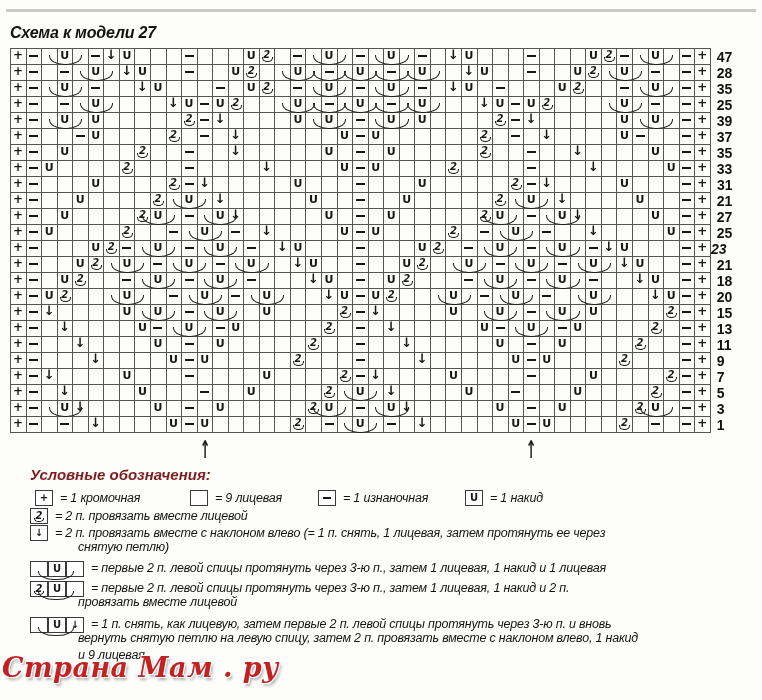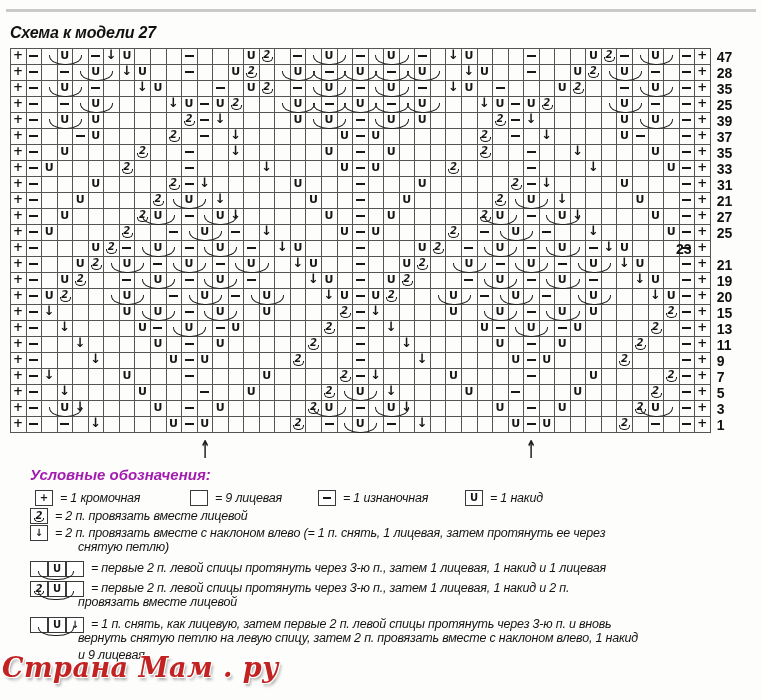--- a/index.html
+++ b/index.html
@@ -44,21 +44,21 @@
     font:600 14px "Liberation Sans",sans-serif;color:#111;
   }
   .uparrow{
     position:absolute;width:16px;height:26px;text-align:center;
     font:bold 17px "DejaVu Sans",sans-serif;color:#222;
     transform:scale(0.75,1.45);transform-origin:center top;
   }
   
   .lheading{
     position:absolute;left:30px;top:466px;
-    font:italic bold 15px "Liberation Sans",sans-serif;color:#a21caf;
+    font:italic bold 15px "Liberation Sans",sans-serif;color:#7f1d1d;
   }
   .litem{position:absolute;white-space:nowrap;}
   .lbox{
     display:inline-block;width:16px;height:14px;border:1px solid #3a3a3a;
     text-align:center;vertical-align:middle;position:relative;
     font:bold 10px "DejaVu Sans",sans-serif;color:#161616;line-height:13px;
     background:#fff;
   }
   .lbox .dash{margin:6px auto 0;width:8px;}
   .lbox .hook{position:absolute;left:3px;bottom:1px;width:8px;height:3px;
@@ -626,21 +626,21 @@
     <div class="sym sv" style="left: 600.9px; top: 240px;">↓</div>
     <div class="sym" style="left: 616.45px; top: 240px;">U</div>
     <div class="sym" style="left: 678.65px; top: 240px;">
       <div class="dash"></div>
     </div>
     <div class="sym sp" style="left: 694.2px; top: 240px;">+</div>
     <div class="arc" style="left: 142.175px; top: 246.72px; width: 31.1px;"></div>
     <div class="arc" style="left: 204.375px; top: 246.72px; width: 31.1px;"></div>
     <div class="arc" style="left: 484.275px; top: 246.72px; width: 31.1px;"></div>
     <div class="arc" style="left: 546.475px; top: 246.72px; width: 31.1px;"></div>
-    <div class="rownum" style="left: 676px; top: 241px;">23</div>
+    <div class="rownum" style="left: 711px; top: 241px; font-style: italic;">23</div>
     <div class="sym sp" style="left: 10px; top: 256px;">+</div>
     <div class="sym" style="left: 25.55px; top: 256px;">
       <div class="dash"></div>
     </div>
     <div class="sym" style="left: 72.2px; top: 256px;">U</div>
     <div class="s2" style="left: 87.75px; top: 256px;"><b>2</b><span class="hook"></span></div>
     <div class="sym" style="left: 118.85px; top: 256px;">U</div>
     <div class="sym" style="left: 149.95px; top: 256px;">
       <div class="dash"></div>
     </div>
@@ -716,21 +716,21 @@
     <div class="sym sv" style="left: 632px; top: 272px;">↓</div>
     <div class="sym" style="left: 647.55px; top: 272px;">U</div>
     <div class="sym" style="left: 678.65px; top: 272px;">
       <div class="dash"></div>
     </div>
     <div class="sym sp" style="left: 694.2px; top: 272px;">+</div>
     <div class="arc" style="left: 142.175px; top: 278.72px; width: 31.1px;"></div>
     <div class="arc" style="left: 204.375px; top: 278.72px; width: 31.1px;"></div>
     <div class="arc" style="left: 484.275px; top: 278.72px; width: 31.1px;"></div>
     <div class="arc" style="left: 546.475px; top: 278.72px; width: 31.1px;"></div>
-    <div class="rownum" style="left: 716.75px; top: 273px;">19</div>
+    <div class="rownum" style="left: 716.75px; top: 273px;">18</div>
     <div class="sym sp" style="left: 10px; top: 288px;">+</div>
     <div class="sym" style="left: 25.55px; top: 288px;">
       <div class="dash"></div>
     </div>
     <div class="sym" style="left: 41.1px; top: 288px;">U</div>
     <div class="s2" style="left: 56.65px; top: 288px;"><b>2</b><span class="hook"></span></div>
     <div class="sym" style="left: 118.85px; top: 288px;">U</div>
     <div class="sym" style="left: 165.5px; top: 288px;">
       <div class="dash"></div>
     </div>

